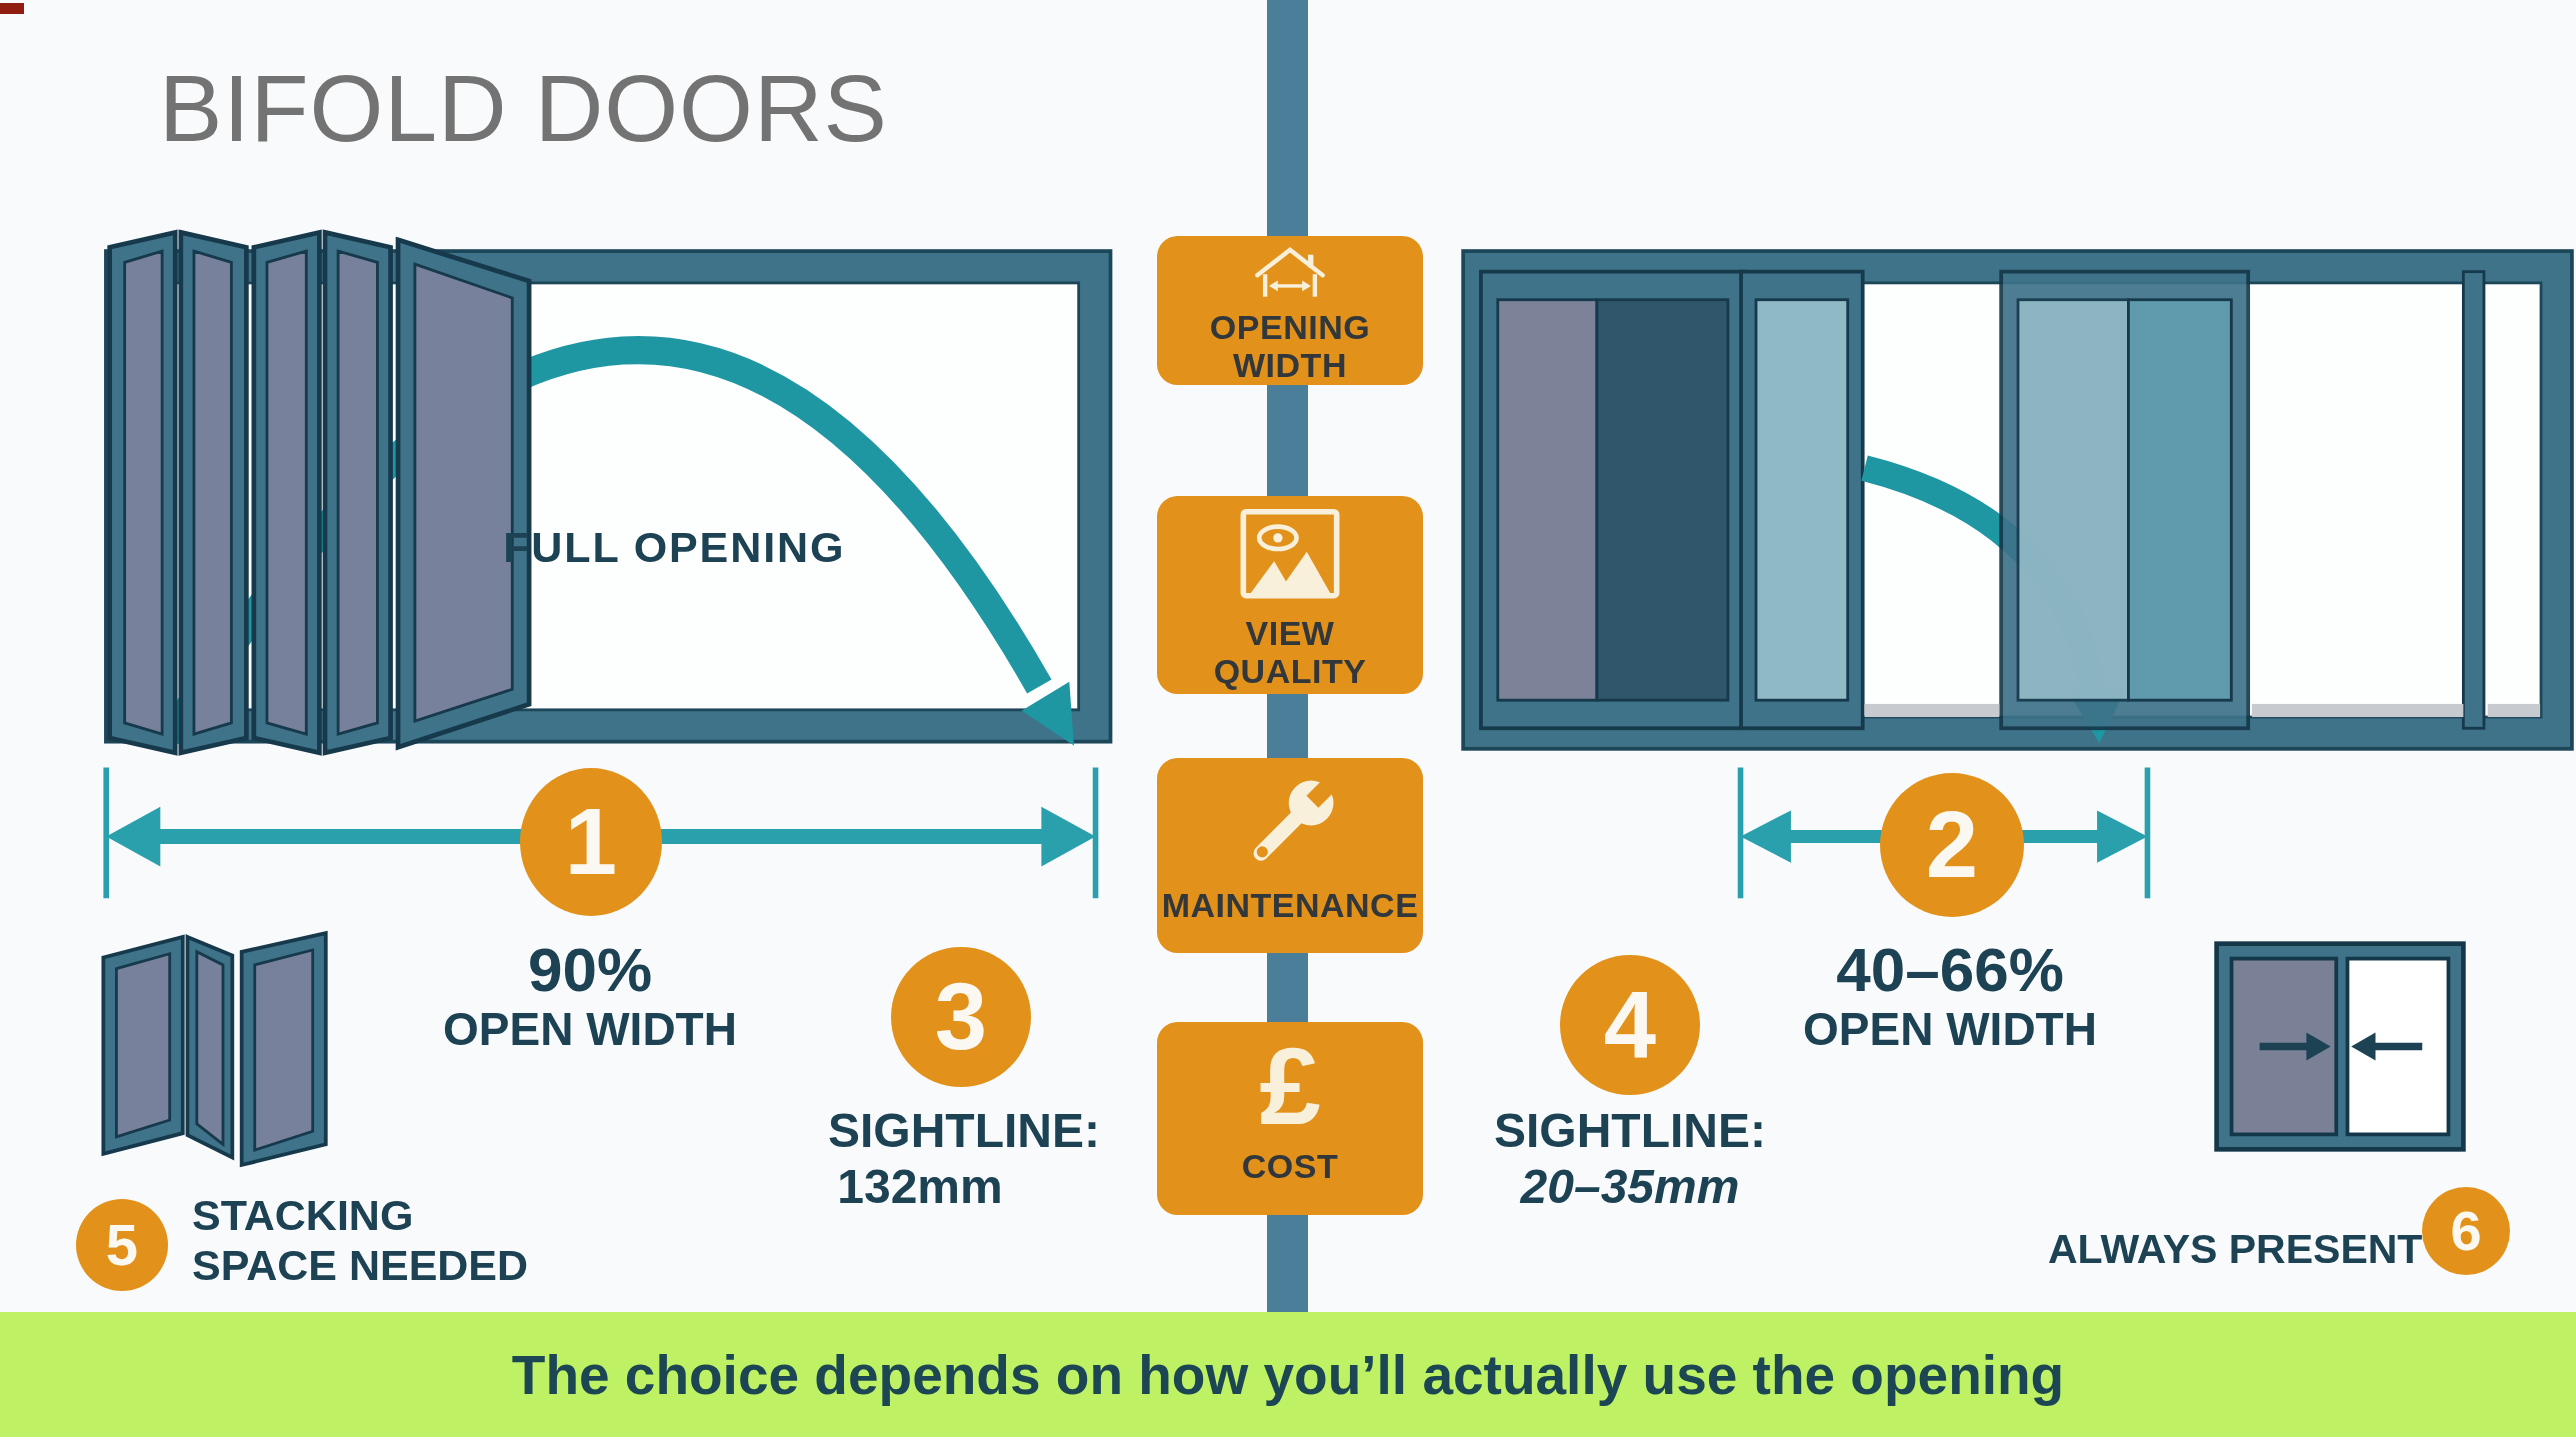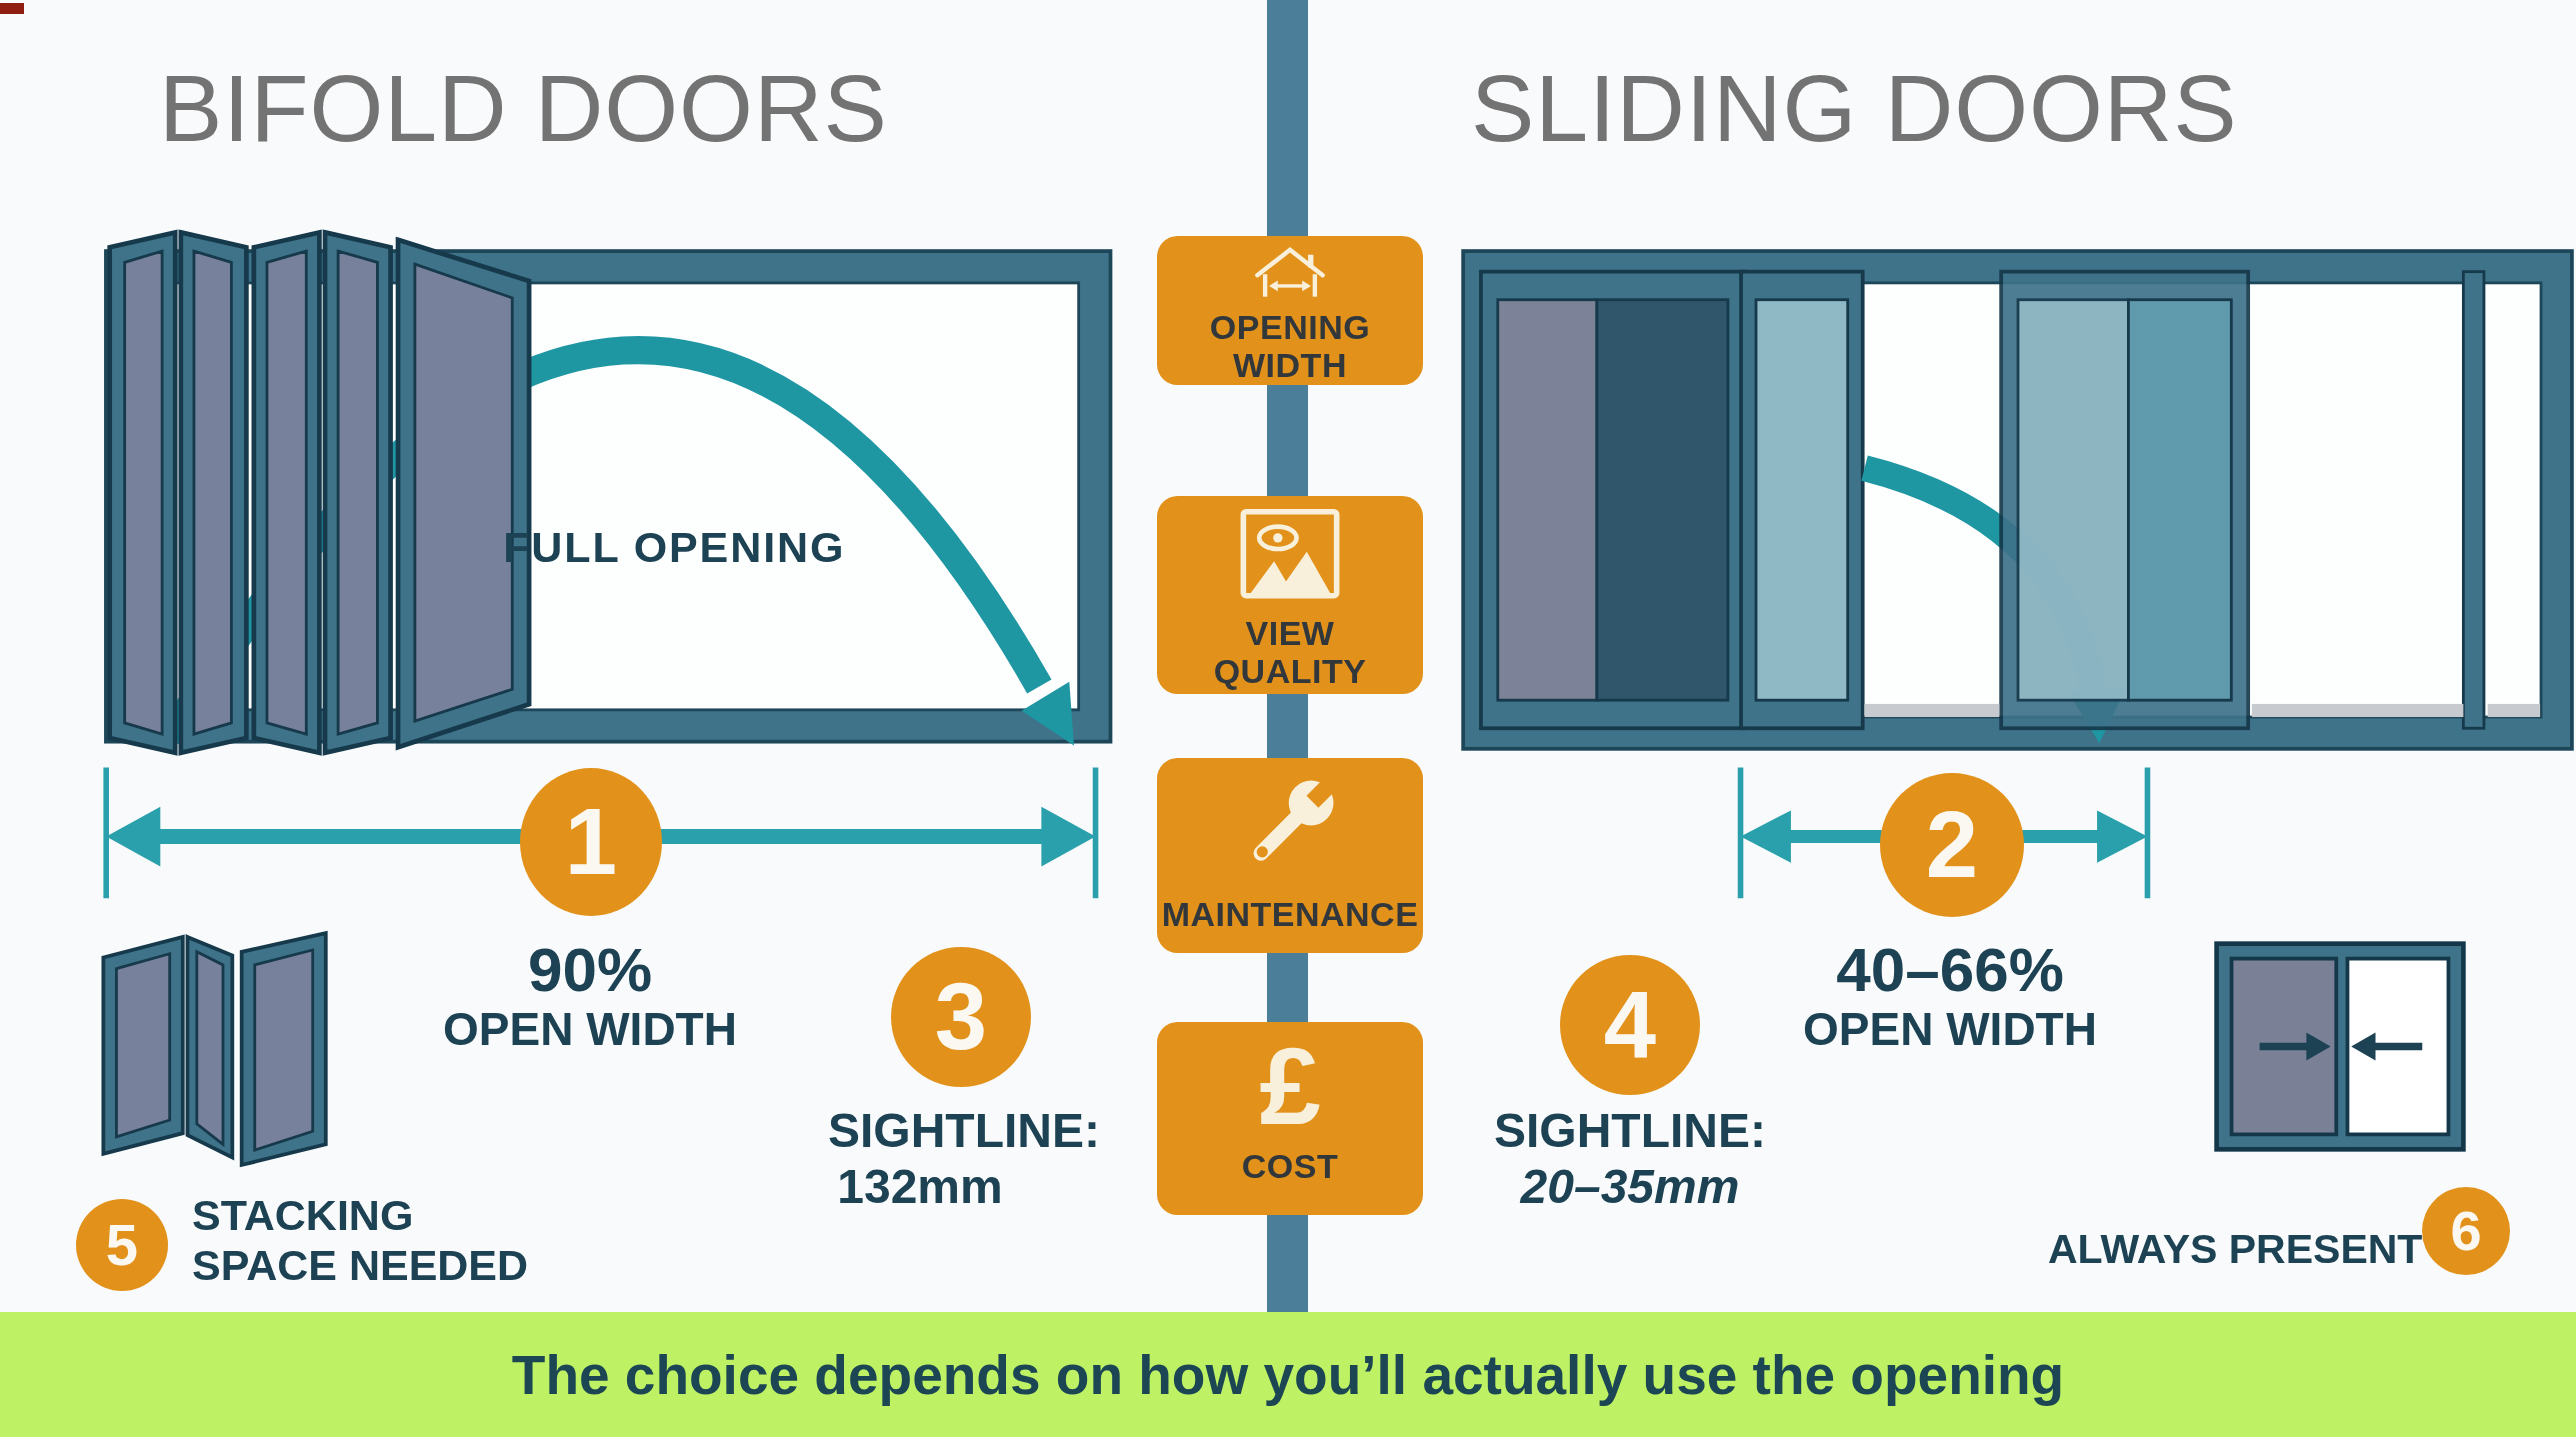--- a/index.html
+++ b/index.html
@@ -21,21 +21,20 @@
   svg{display:block;}
 </style>
 </head>
 <body>
 
 <div id="canvas">
 
   <div class="abs corner-mark" style="left:0;top:2.8px;width:24px;height:11.2px;"></div>
 
   <div class="abs title" style="left:159px;top:54px;width:936px;">BIFOLD DOORS</div>
-  <div class="abs title" style="left:1471px;top:54px;width:936px;">SLIDING DOORS</div>
 
   <div class="abs center-bar" style="left:1267px;top:0;width:41px;height:1312px;z-index:1;"></div>
 
   <svg class="abs" style="left:89px;top:223px;z-index:2;" width="1030" height="543" viewBox="0 0 1100 580">
 
     <rect x="18" y="30" width="1073" height="524" fill="#3E7389" stroke="#1D4659" stroke-width="4"></rect>
     <rect x="52" y="64" width="1005" height="456" fill="#FDFEFE" stroke="#1D4659" stroke-width="3"></rect>
 
     <path d="M 86 550 Q 590 -250 1015 495" fill="none" stroke="#1F97A3" stroke-width="30"></path>
     <polygon points="1052,558 1047,490 996,521" fill="#1F97A3"></polygon>
@@ -114,21 +113,21 @@
 
   <div class="abs badge" style="left:1157px;top:758px;width:266px;height:195px;">
     <svg width="140" height="120" viewBox="0 0 150 128" style="margin-top:7.5px;">
       <g transform="rotate(45 75 62)">
         <circle cx="75" cy="30" r="24" fill="#F8F0DA"></circle>
         <rect x="66" y="0" width="18" height="28" fill="#E2921B"></rect>
         <rect x="67" y="40" width="16" height="74" rx="8" fill="#F8F0DA"></rect>
         <circle cx="75" cy="104" r="6" fill="#E2921B"></circle>
       </g>
     </svg>
-    <div class="badge-label" style="margin-top:9px;">
+    <div class="badge-label" style="margin-top:0;">
       <div>MAINTENANCE</div>
       <div></div>
     </div>
   </div>
 
   <div class="abs badge" style="left:1157px;top:1022px;width:266px;height:193px;">
     <div style="font-size:110px;font-weight:700;color:#F8F0DA;line-height:1;margin-top:9.4px;">£</div>
     <div class="badge-label" style="margin-top:5.6px;">
       <div>COST</div>
       <div></div>

